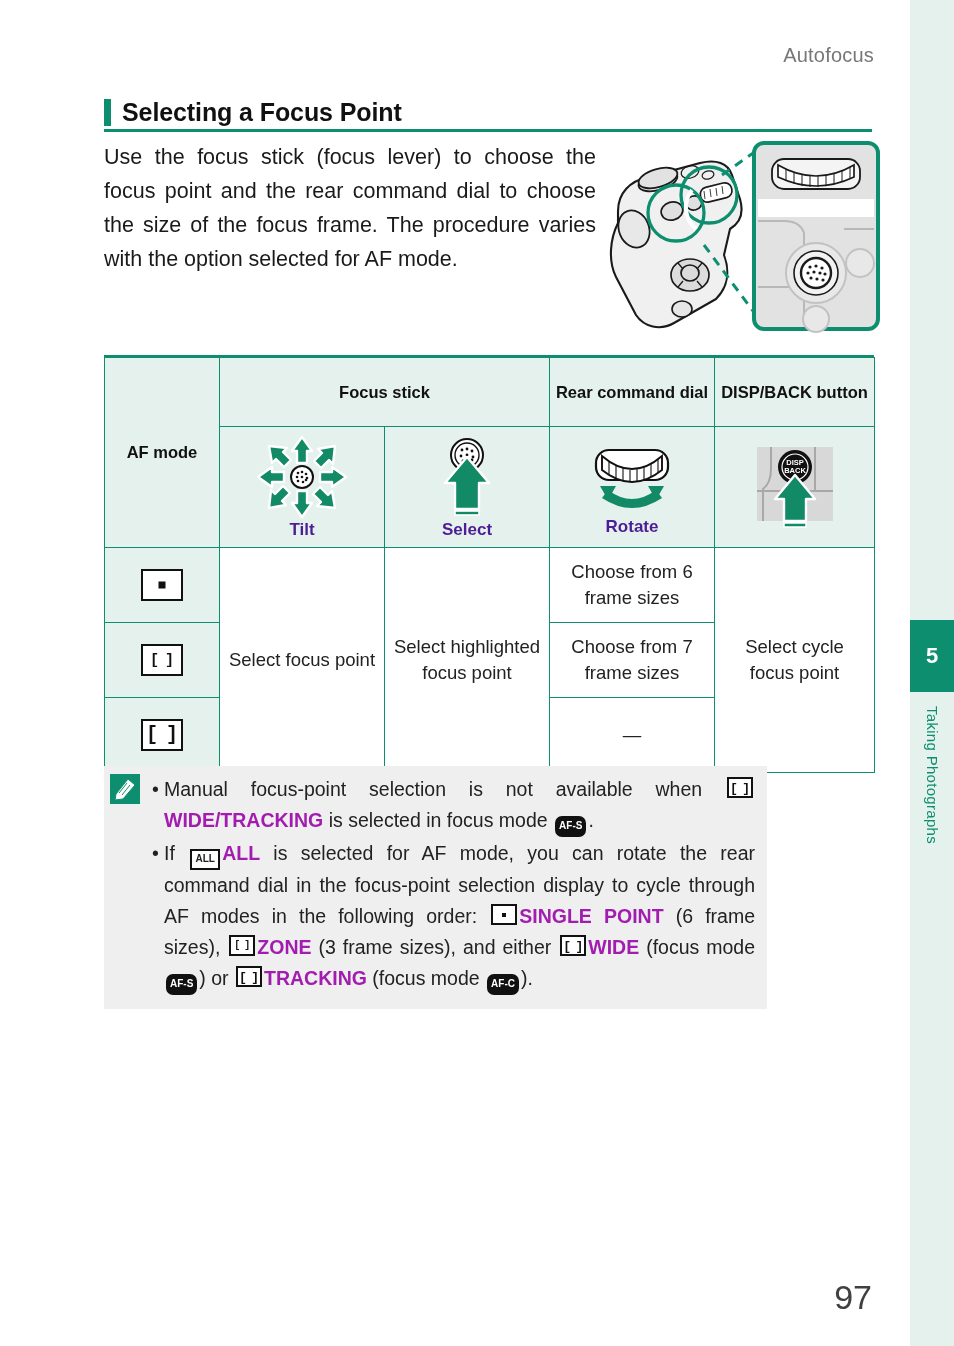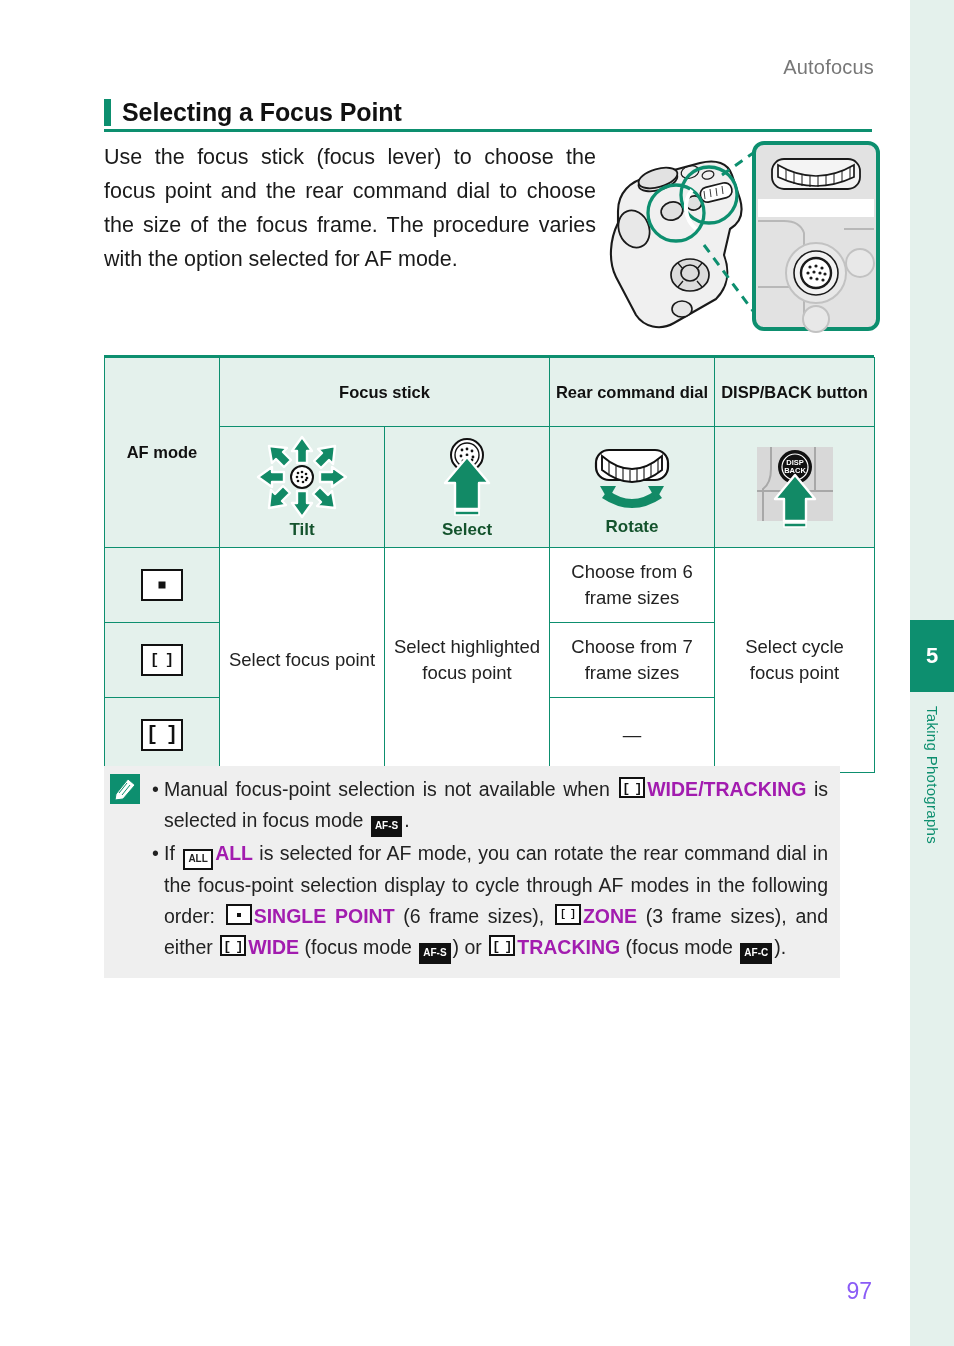--- a/index.html
+++ b/index.html
@@ -55,21 +55,21 @@
     writing-mode: vertical-rl;
     text-orientation: mixed;
     white-space: nowrap;
     padding-top: 6px;
     letter-spacing: .3px;
   }
 
   
   .running-head {
     position: absolute;
-    top: 56px;
+    top: 44px;
     right: 80px;
     font-size: 20px;
     color: #777777;
     letter-spacing: .2px;
   }
 
   
   .section-head {
     position: absolute;
     top: 96px;
@@ -173,21 +173,21 @@
     position: absolute;
     top: 741px;
     left: 104px;
     width: 770px;
     height: 3px;
     background: #0d8f6f;
   }
   .icon-caption {
     font-size: 17px;
     font-weight: bold;
-    color: #14532d;
+    color: #4c1d95;
     margin-top: 1px;
     text-align: center;
   }
   .icon-wrap {
     display: flex;
     flex-direction: column;
     align-items: center;
     justify-content: center;
   }
 
@@ -226,21 +226,21 @@
   .afbox.zone .brk-r { right: 7px; }
   .afbox.wide .brk { font-size: 20px; }
   .afbox.wide .brk-l { left: 3px; }
   .afbox.wide .brk-r { right: 3px; }
 
   
   .note {
     position: absolute;
     top: 766px;
     left: 104px;
-    width: 736px;
+    width: 663px;
     background: #efefef;
     box-sizing: border-box;
     padding: 8px 12px 14px 12px;
   }
   .note-icon {
     position: absolute;
     left: 6px;
     top: 8px;
     width: 30px;
     height: 30px;
@@ -309,29 +309,30 @@
     line-height: 15px;
     font-size: 10px;
     font-weight: bold;
     text-align: center;
     font-family: "Liberation Sans", sans-serif;
   }
   .mini.inv {
     background: #111;
     color: #fff;
     border-color: #111;
+    border-radius: 7px;
   }
 
   
   .folio {
     position: absolute;
     top: 1278px;
     right: 82px;
-    font-size: 23px;
-    color: #8b5cf6;
+    font-size: 34px;
+    color: #404040;
   }
 </style>
 </head>
 <body>
 
 <div class="edge-strip"></div>
 <div class="edge-tab">
   <span>5</span>
 </div>
 <div class="edge-label">

